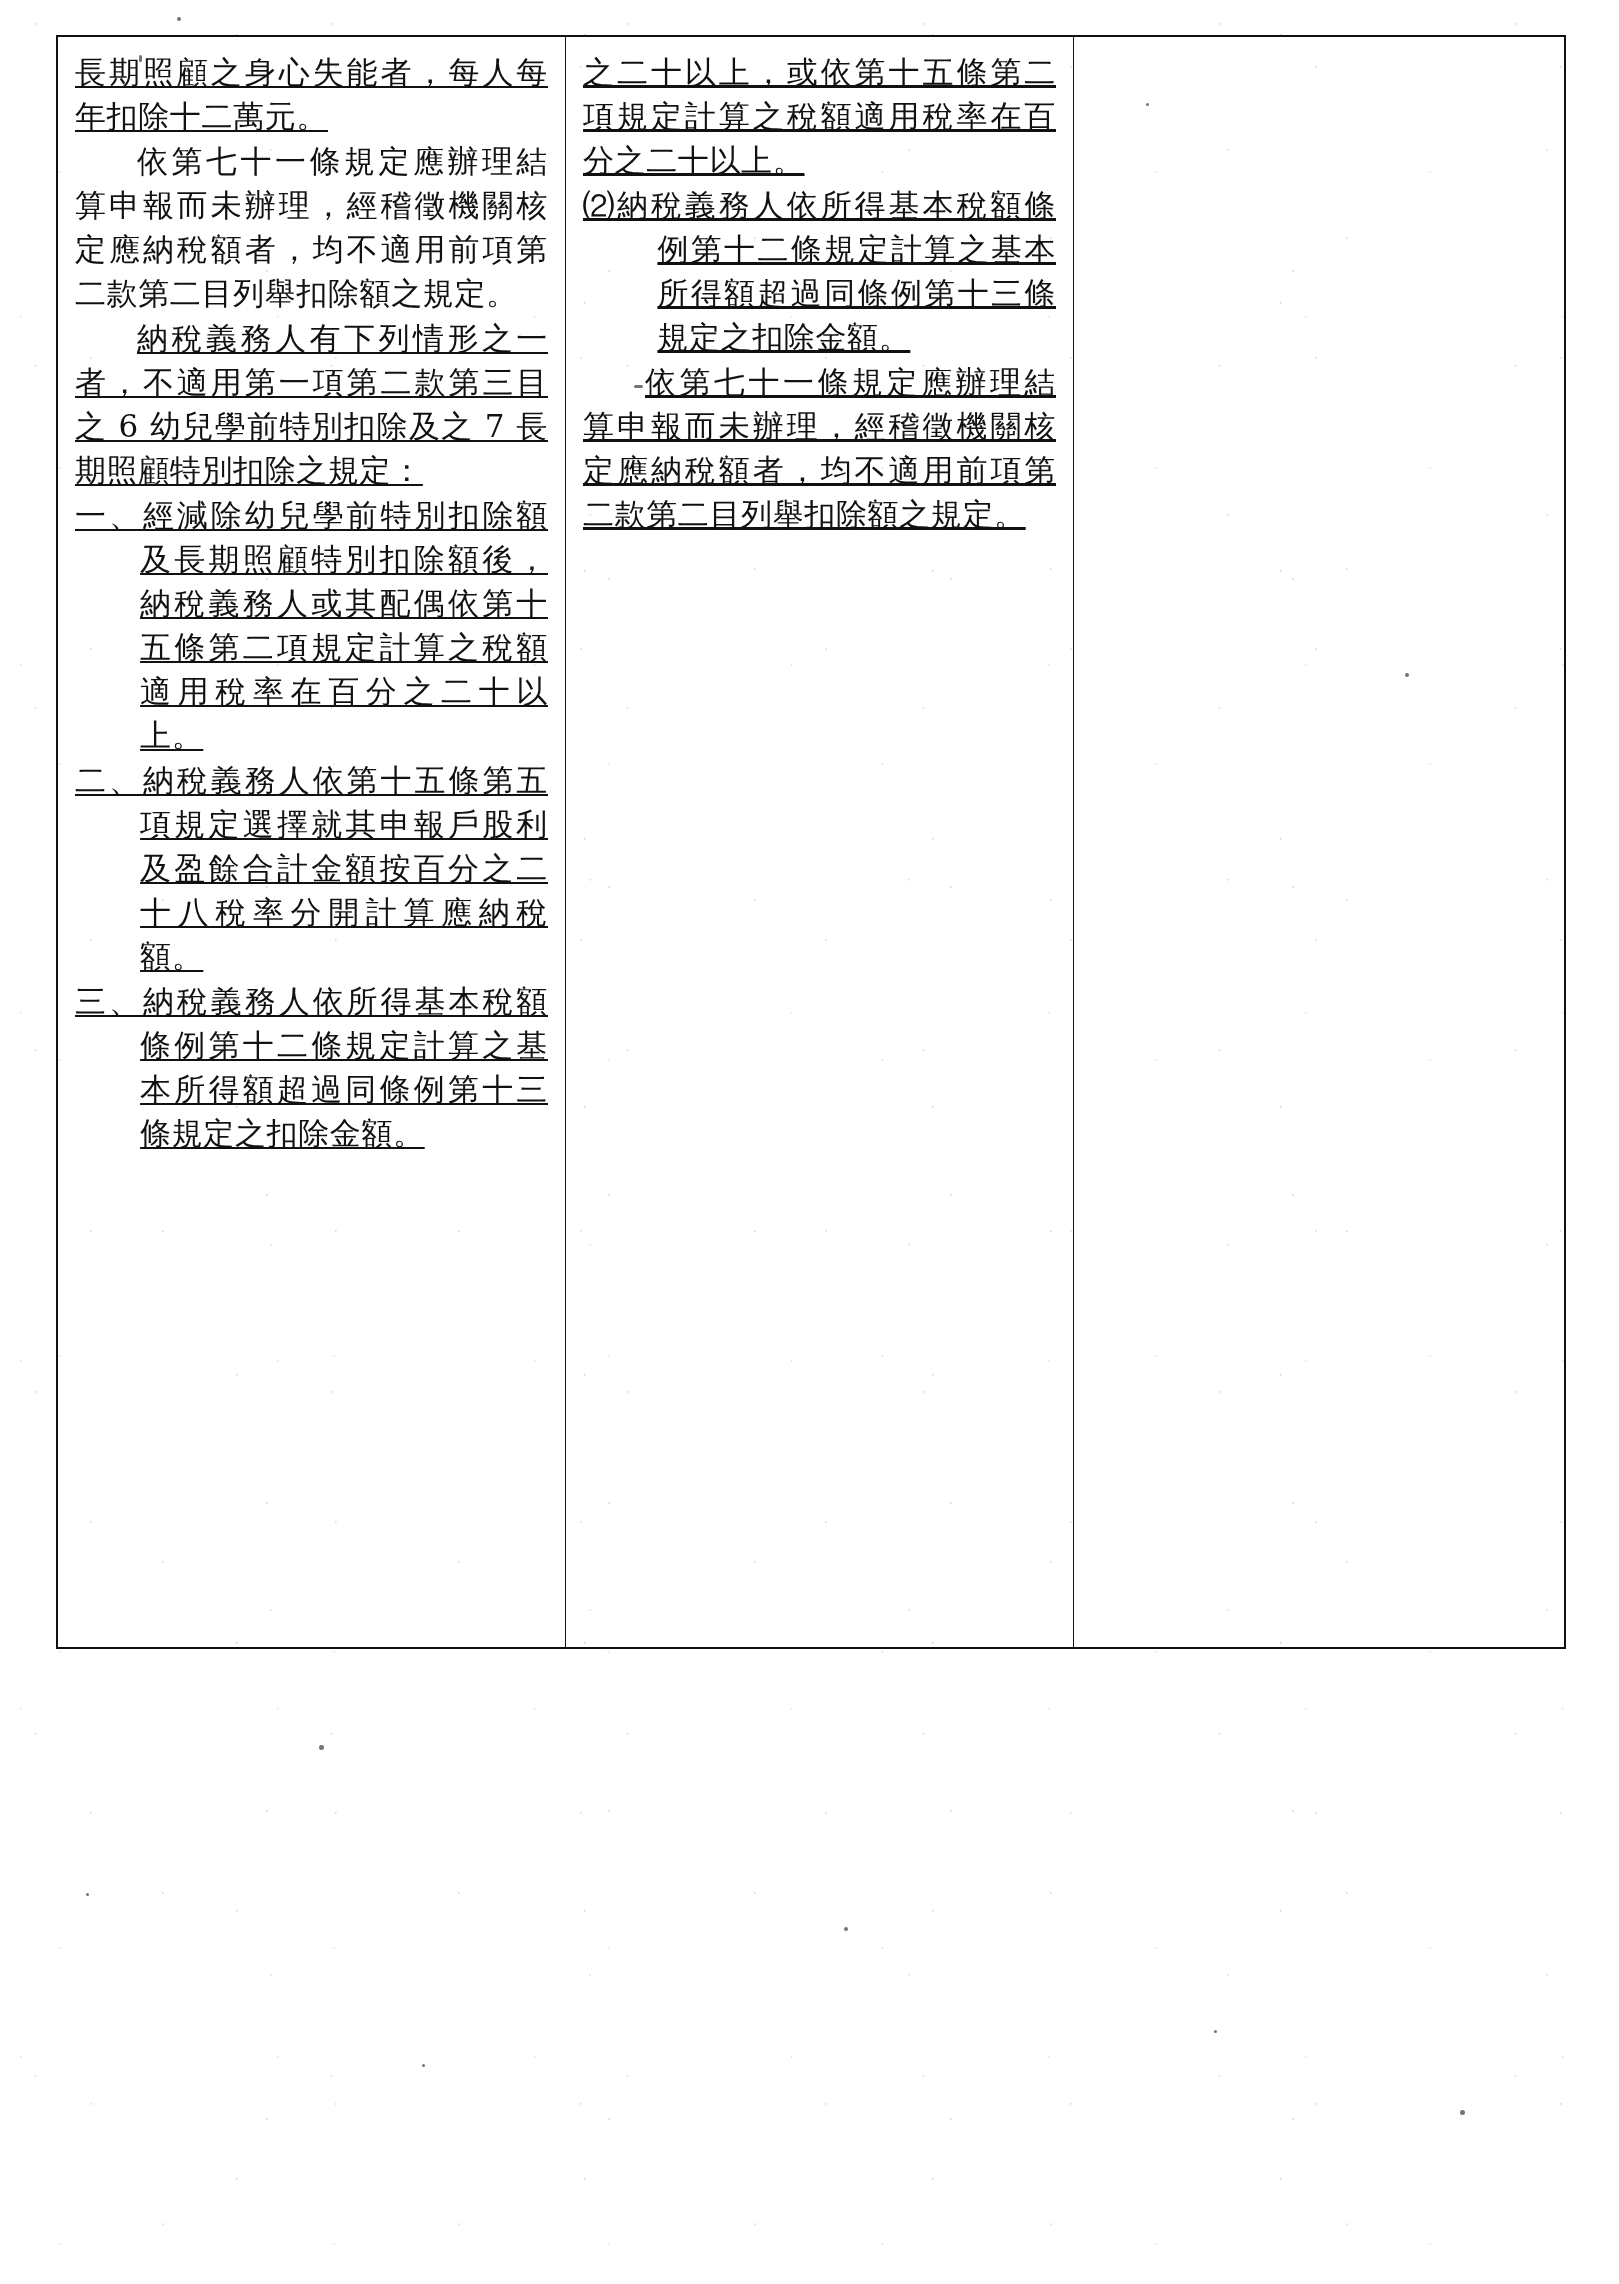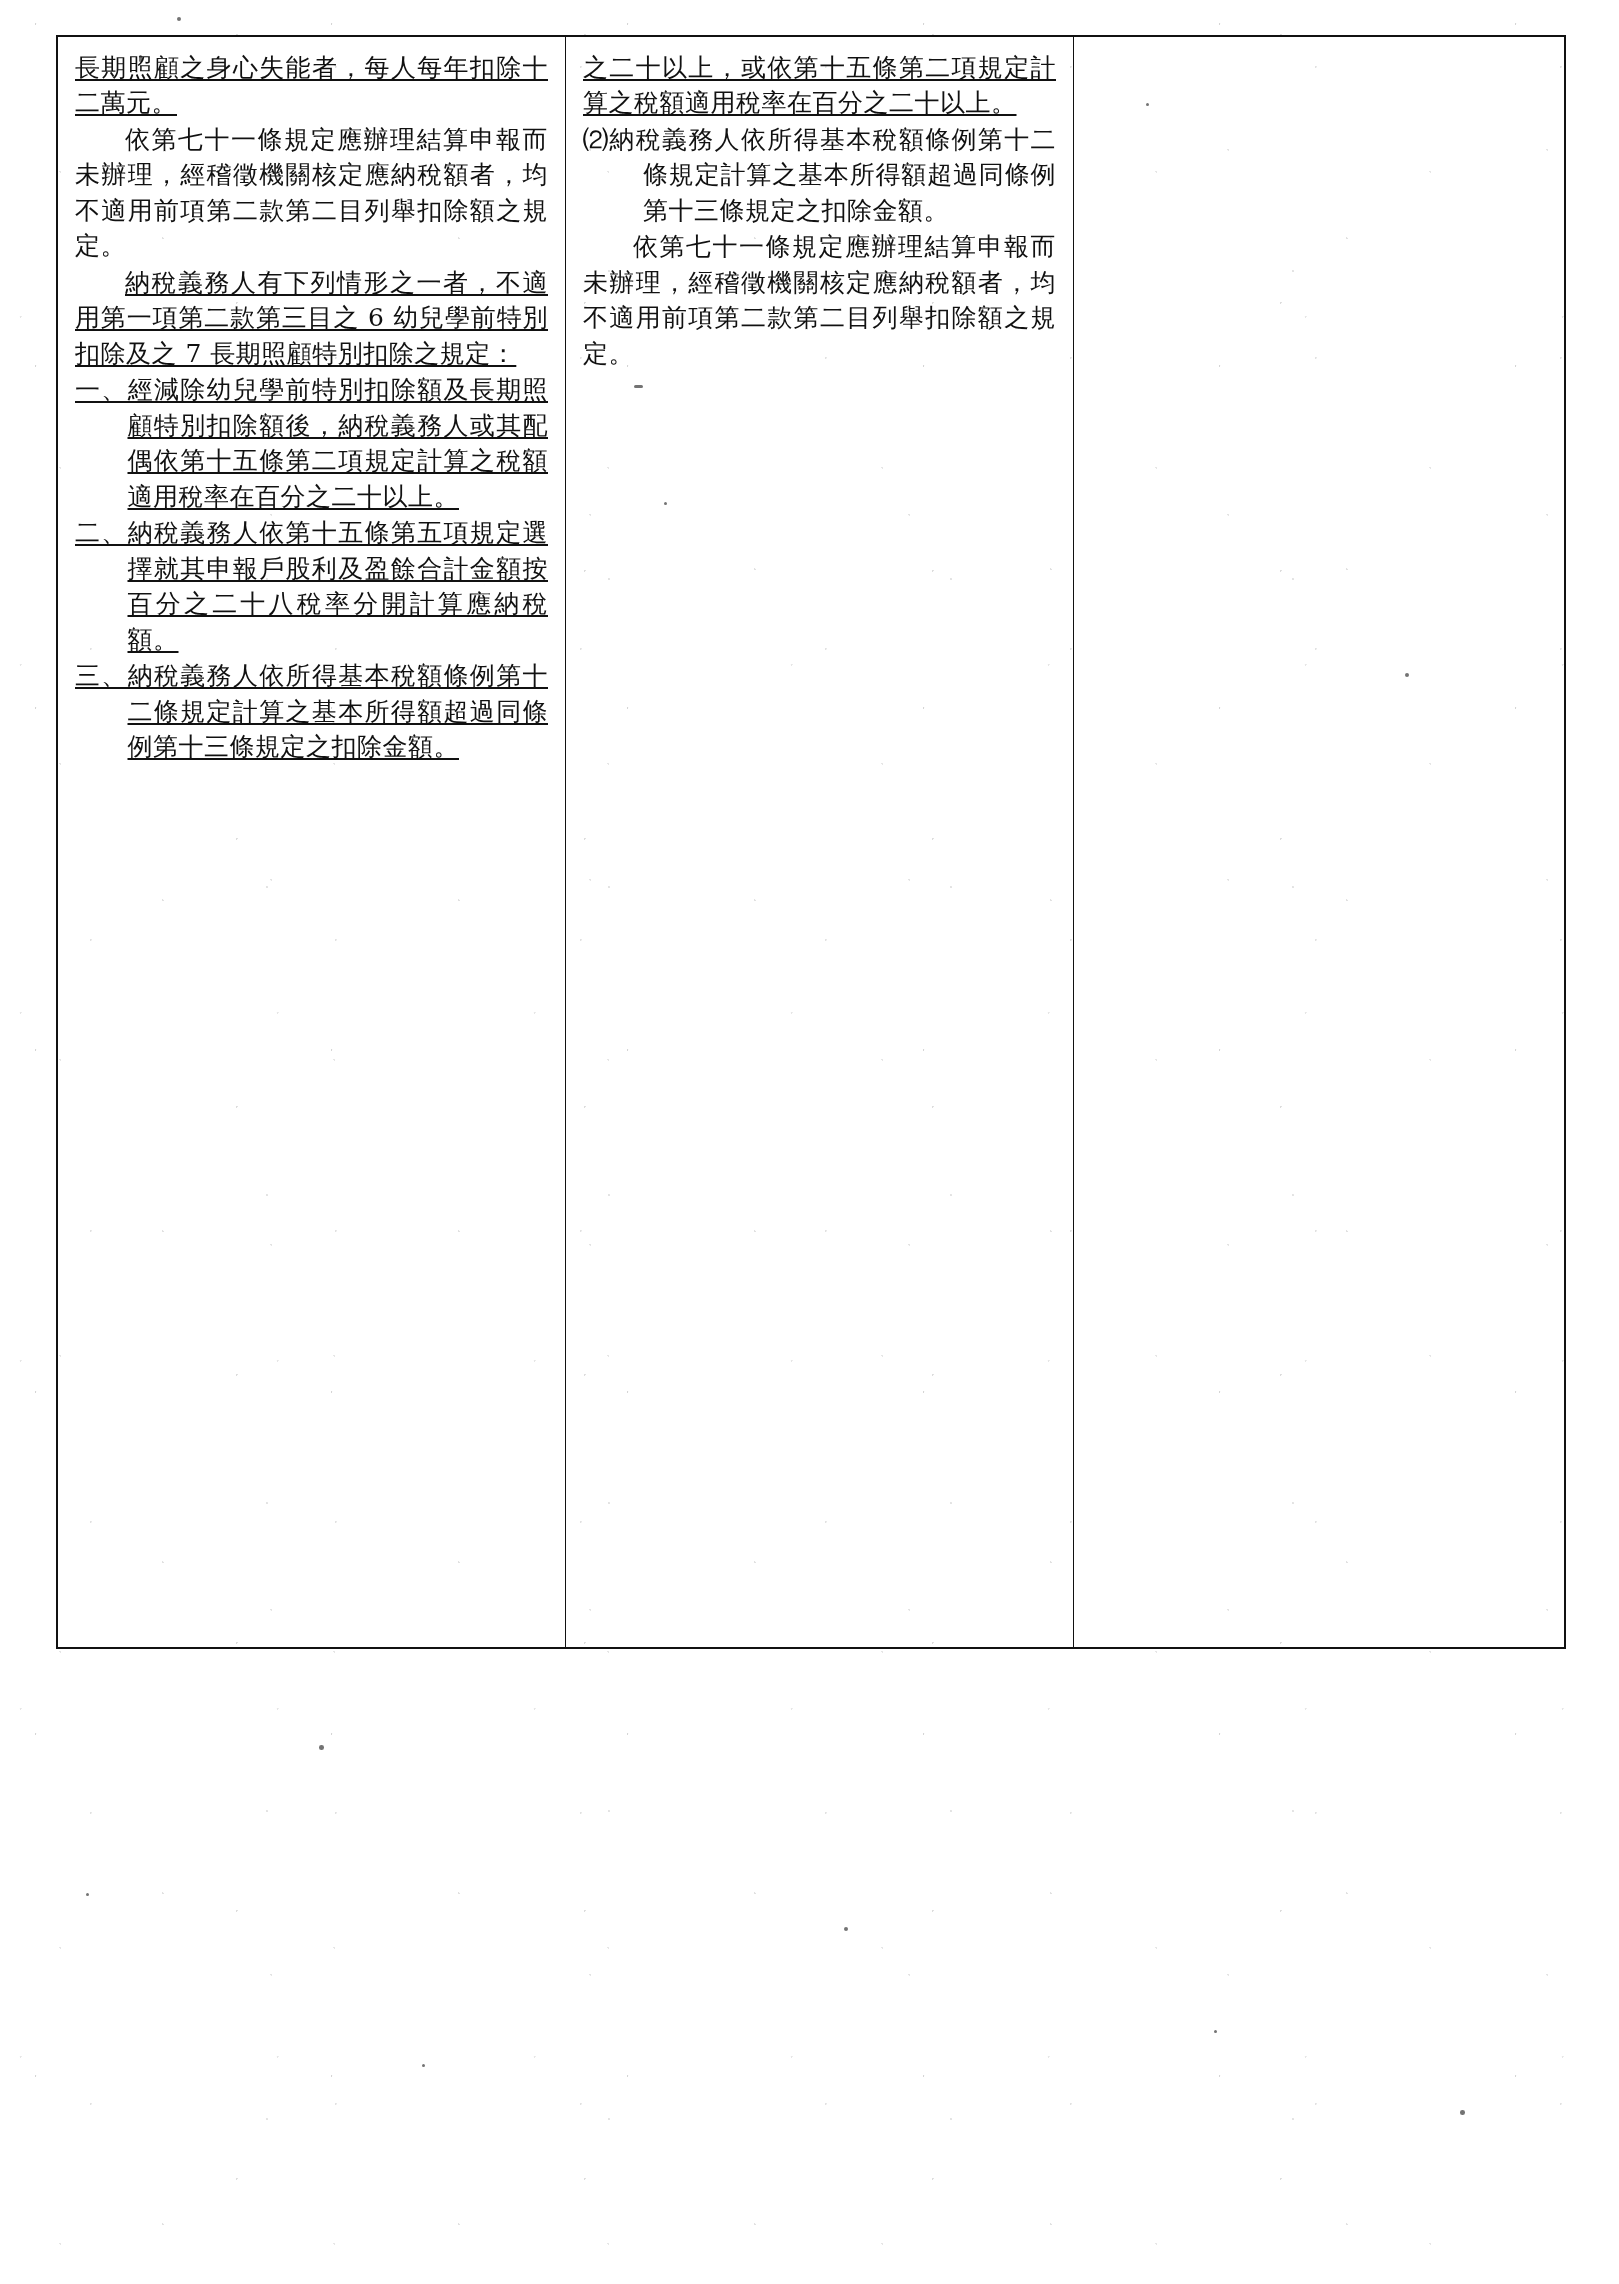--- a/index.html
+++ b/index.html
@@ -45,26 +45,26 @@
     border: 2.3px solid #111;
     border-collapse: collapse;
     table-layout: fixed;
   }
   .doc-table td {
     border: 1.7px solid #111;
     vertical-align: top;
     padding: 0;
   }
   .col-a { width: 507px; }
-  .col-b { width: 507px; }
+  .col-b { width: 507px; text-decoration: underline; }
   .col-c { width: 490px; }
 
   .cell-inner {
     padding: 12.5px 17px 17px 17px;
-    font-size: 25px;
+    font-size: 31px;
     line-height: 1.42;
     letter-spacing: 0.02em;
     text-align: justify;
     text-justify: inter-ideograph;
   }
 
   
   p.pg {
     margin: 0 0 1.1px 0;
   }

